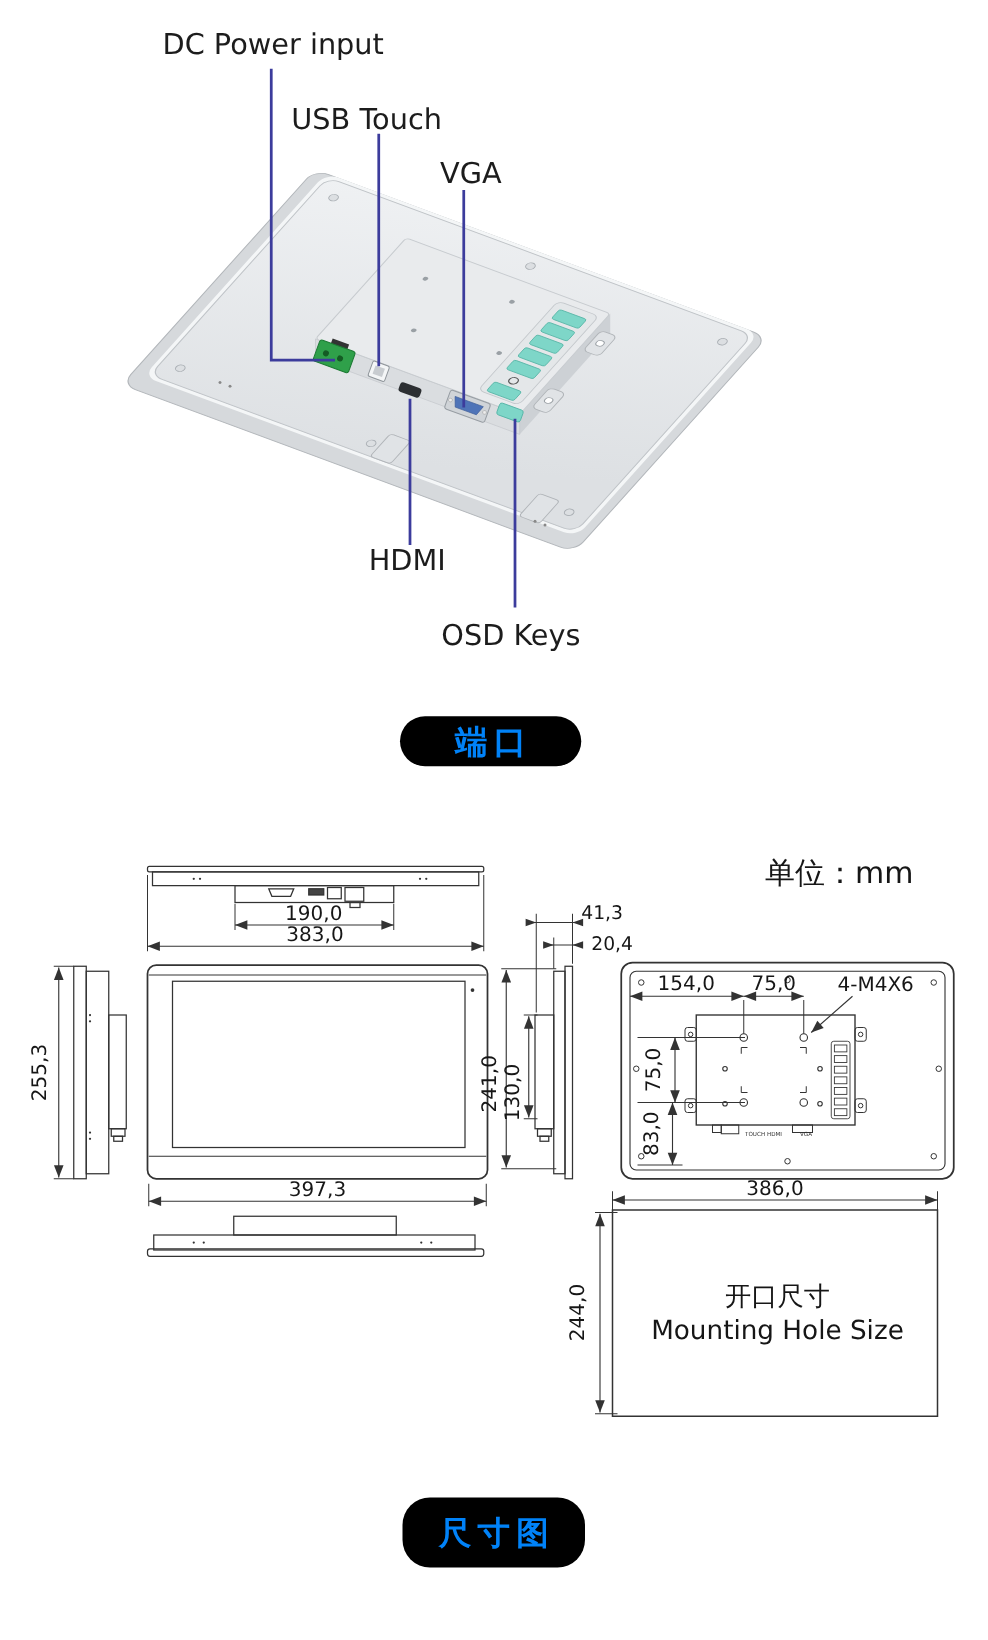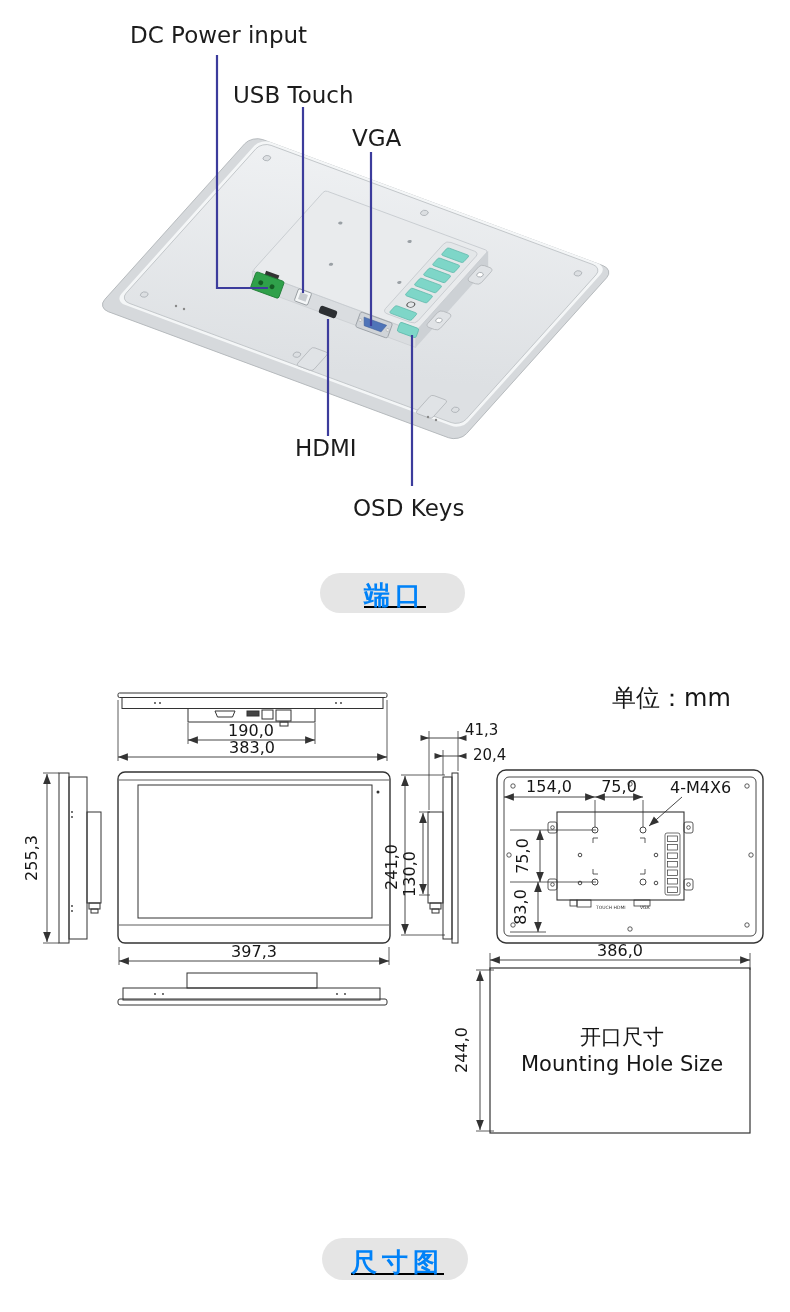--- a/index.html
+++ b/index.html
@@ -6,24 +6,24 @@
   .page{position:relative;width:790px;height:1312px;background:#ffffff;overflow:hidden;
         font-family:"Liberation Sans","DejaVu Sans",sans-serif;}
   svg{position:absolute;left:0;display:block;}
   svg text{font-family:"DejaVu Sans","Liberation Sans",sans-serif;fill:#161616;}
   .lbl{font-size:23px;fill:#1c1c1c;}
   .dn{font-size:16px;}
   .dns{font-size:15px;}
   .un{font-size:24px;}
   .mt{font-size:21px;}
   .tny{font-size:4.5px;fill:#333;}
-  .badge{position:absolute;background:#e5e5e5;display:flex;align-items:flex-end;justify-content:center;text-decoration:underline;}
+  .badge{position:absolute;background:#000000;display:flex;align-items:center;justify-content:center;}
   .badge span{color:#0082f8;font-weight:bold;font-size:26px;letter-spacing:5px;text-indent:5px;}
   .badge-ports{left:320px;top:573px;width:145px;height:40px;border-radius:21px;}
-  .badge-dims{left:322px;top:1198px;width:146px;height:42px;border-radius:22px;margin-top:40px;}
+  .badge-dims{left:322px;top:1198px;width:146px;height:56px;border-radius:22px;}
 </style>
 </head>
 <body>
 
 <div class="page">
 
   <svg viewBox="0 0 790 660" width="790" height="660" style="top:0">
     <defs>
       <linearGradient id="gPanel" x1="0" y1="0" x2="0.55" y2="1">
         <stop offset="0" stop-color="#eff1f3"></stop>

